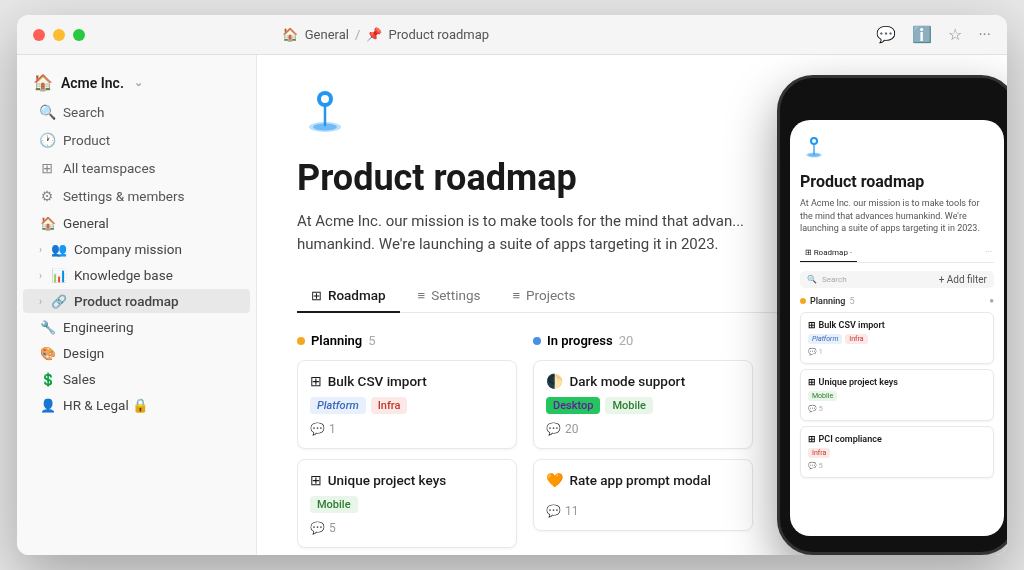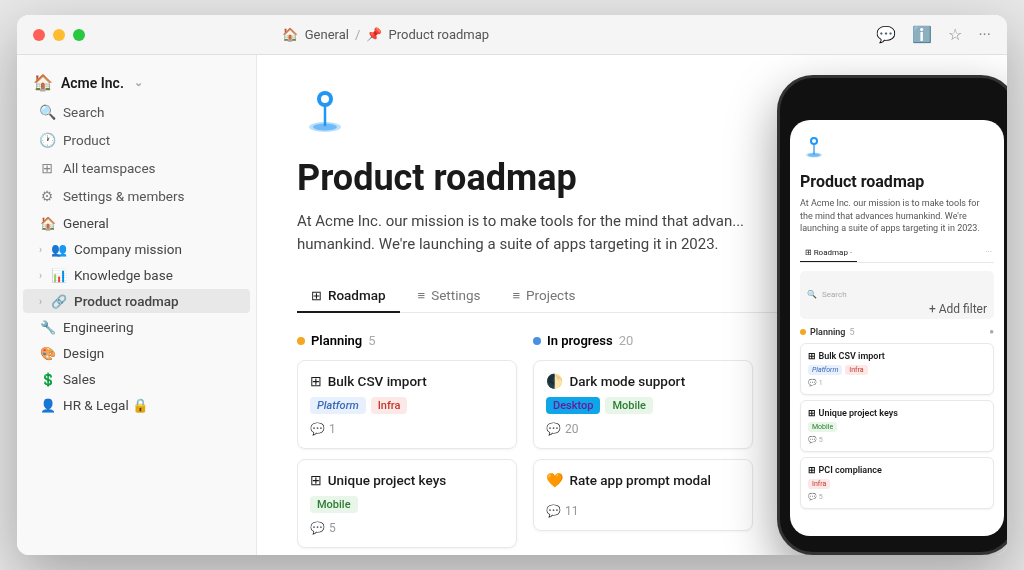--- a/index.html
+++ b/index.html
@@ -240,21 +240,21 @@
     }
     .card-tag {
       font-size: 11px;
       padding: 2px 7px;
       border-radius: 4px;
       font-weight: 500;
     }
     .tag-platform { background: #e8f0fe; color: #3a6ab5; font-style: italic; }
     .tag-infra { background: #fde8e8; color: #c0392b; }
     .tag-mobile { background: #e8f5e9; color: #2e7d32; }
-    .tag-desktop { background: #0ea5e9; color: #6a1b9a; }
+    .tag-desktop { background: #22c55e; color: #6a1b9a; }
     .card-comments {
       display: flex;
       align-items: center;
       gap: 4px;
       font-size: 12px;
       color: #999;
     }
     
     .phone-mockup {
       position: absolute;
@@ -322,21 +322,21 @@
     .phone-search-bar {
       display: flex;
       align-items: center;
       background: #f5f5f5;
       border-radius: 5px;
       padding: 3px 7px;
       margin-bottom: 8px;
       gap: 5px;
     }
     .phone-search-text { font-size: 8px; color: #aaa; }
-    .phone-filter-btn { font-size: 12px; color: #555; margin-left: auto; margin-top: 28px; }
+    .phone-filter-btn { font-size: 10px; color: #555; margin-left: auto; }
     .phone-col-header {
       display: flex;
       align-items: center;
       gap: 4px;
       margin-bottom: 6px;
     }
     .phone-col-dot { width: 6px; height: 6px; border-radius: 50%; background: #f5a623; }
     .phone-col-label { font-size: 9px; font-weight: 600; color: #333; }
     .phone-col-count { font-size: 9px; color: #aaa; }
     .phone-card {

